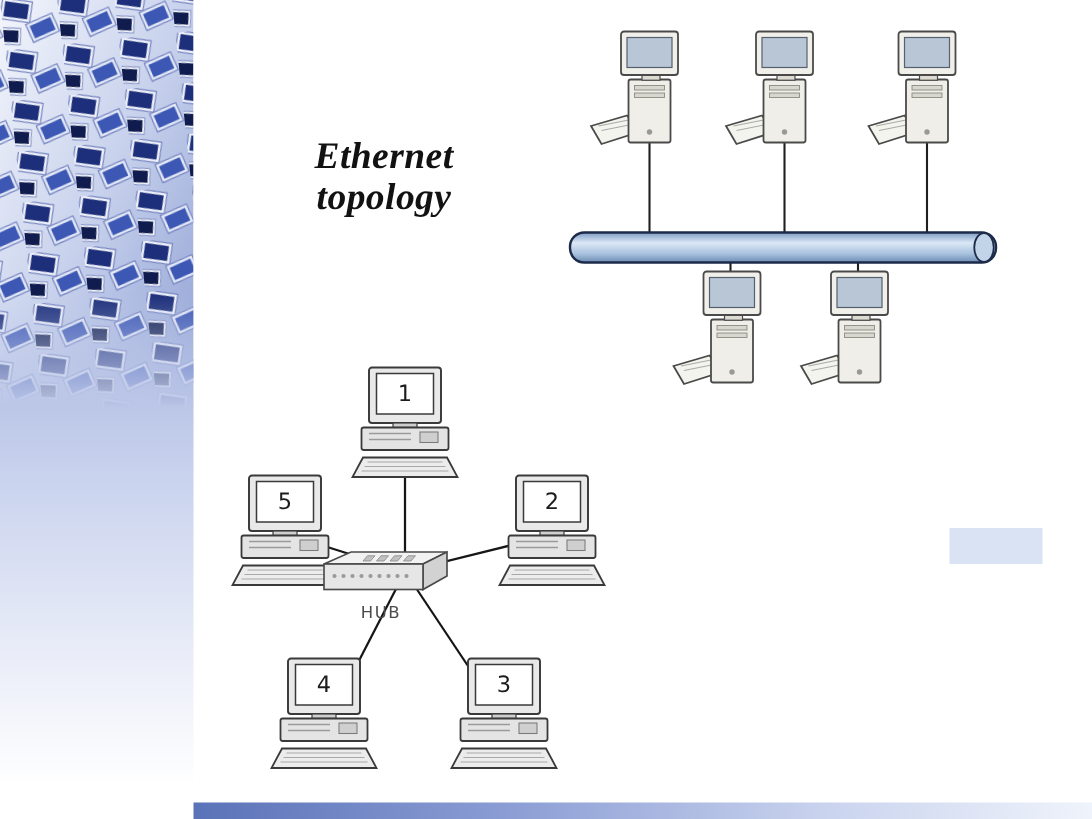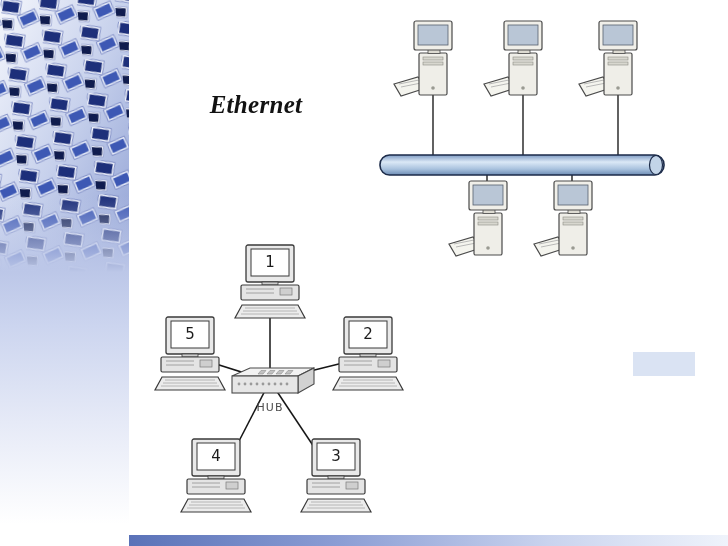--- a/index.html
+++ b/index.html
@@ -63,21 +63,21 @@
     position: absolute; left: 14px; top: 9px; width: 48px;
     text-align: center; font-size: 15px; font-weight: 500; color: #1c1c1c;
     font-family: "DejaVu Sans", sans-serif;
   }
   .s1 { left: 92px;  top: 6px;   }
   .s2 { left: 190px; top: 78px;  }
   .s3 { left: 158px; top: 200px; }
   .s4 { left: 38px;  top: 200px; }
   .s5 { left: 12px;  top: 78px;  }
 
-  .hub { position: absolute; left: 84px; top: 128px; width: 92px; z-index: 2; text-align: center; }
+  .hub { position: absolute; left: 68px; top: 128px; width: 92px; z-index: 2; text-align: center; }
   .hub-label {
     font-size: 11px; color: #4c4c4c; letter-spacing: 1px; margin-top: 1px;
     font-family: "DejaVu Sans", sans-serif;
   }
 
   .hidden-defs { position: absolute; width: 0; height: 0; overflow: hidden; }
 </style>
 </head>
 <body>
 
@@ -172,20 +172,21 @@
     </div>
     <div class="sidebar-fade"></div>
   </div>
 
   <div class="bottom-bar"></div>
 
   <div class="accent-rect"></div>
 
   <h1 class="title">
     <span class="line">Ethernet</span>
+    <span class="line">topology</span>
   </h1>
 
   <div class="bus-diagram">
     <svg class="bus-links" viewBox="0 0 320 258" aria-hidden="true">
       <line x1="71" y1="74" x2="71" y2="140" stroke="#1f1f1f" stroke-width="1.4"></line>
       <line x1="161" y1="74" x2="161" y2="140" stroke="#1f1f1f" stroke-width="1.4"></line>
       <line x1="256" y1="74" x2="256" y2="140" stroke="#1f1f1f" stroke-width="1.4"></line>
       <line x1="125" y1="150" x2="125" y2="166" stroke="#1f1f1f" stroke-width="1.4"></line>
       <line x1="210" y1="150" x2="210" y2="166" stroke="#1f1f1f" stroke-width="1.4"></line>
       <defs>

